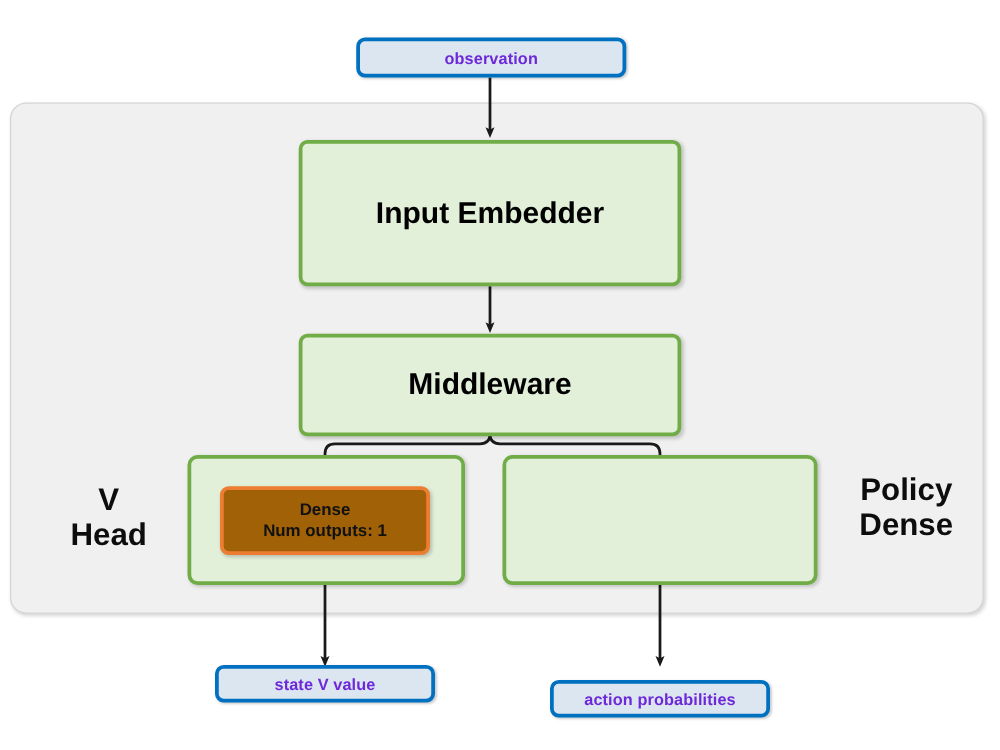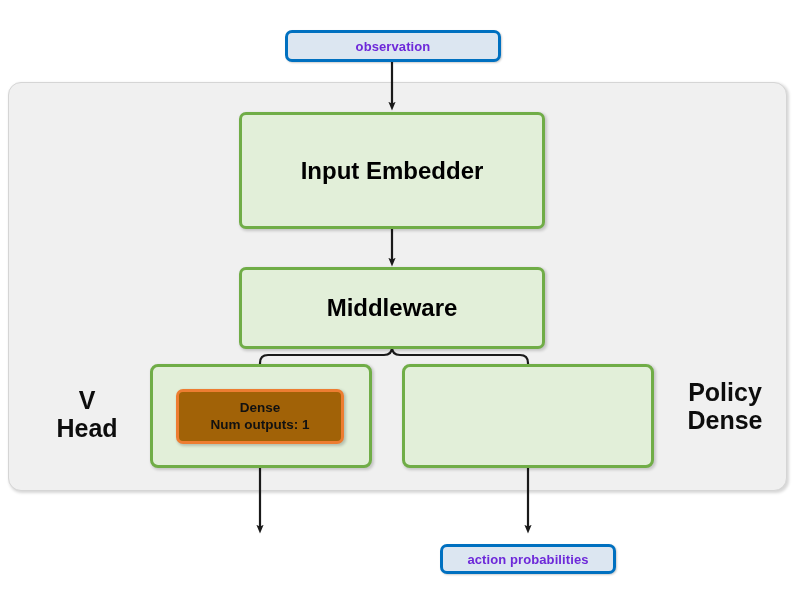--- a/index.html
+++ b/index.html
@@ -174,18 +174,21 @@
   <div class="head-label" style="left:37px; top:386px; width:100px;">V
 Head</div>
 
   <div class="node head-container" style="left:402px; top:364px; width:252px; height:104px;">
   </div>
 
 
   <div class="head-label" style="left:664px; top:378px; width:122px;">Policy
 Dense</div>
 
+  <div class="node io-box" style="left:172px; top:532px; width:176px; height:30px;">
+    <span class="node-title">state V value</span>
+  </div>
 
   <div class="node io-box" style="left:440px; top:544px; width:176px; height:30px;">
     <span class="node-title">action probabilities</span>
   </div>
 
 </div>
 
 </body></html>

